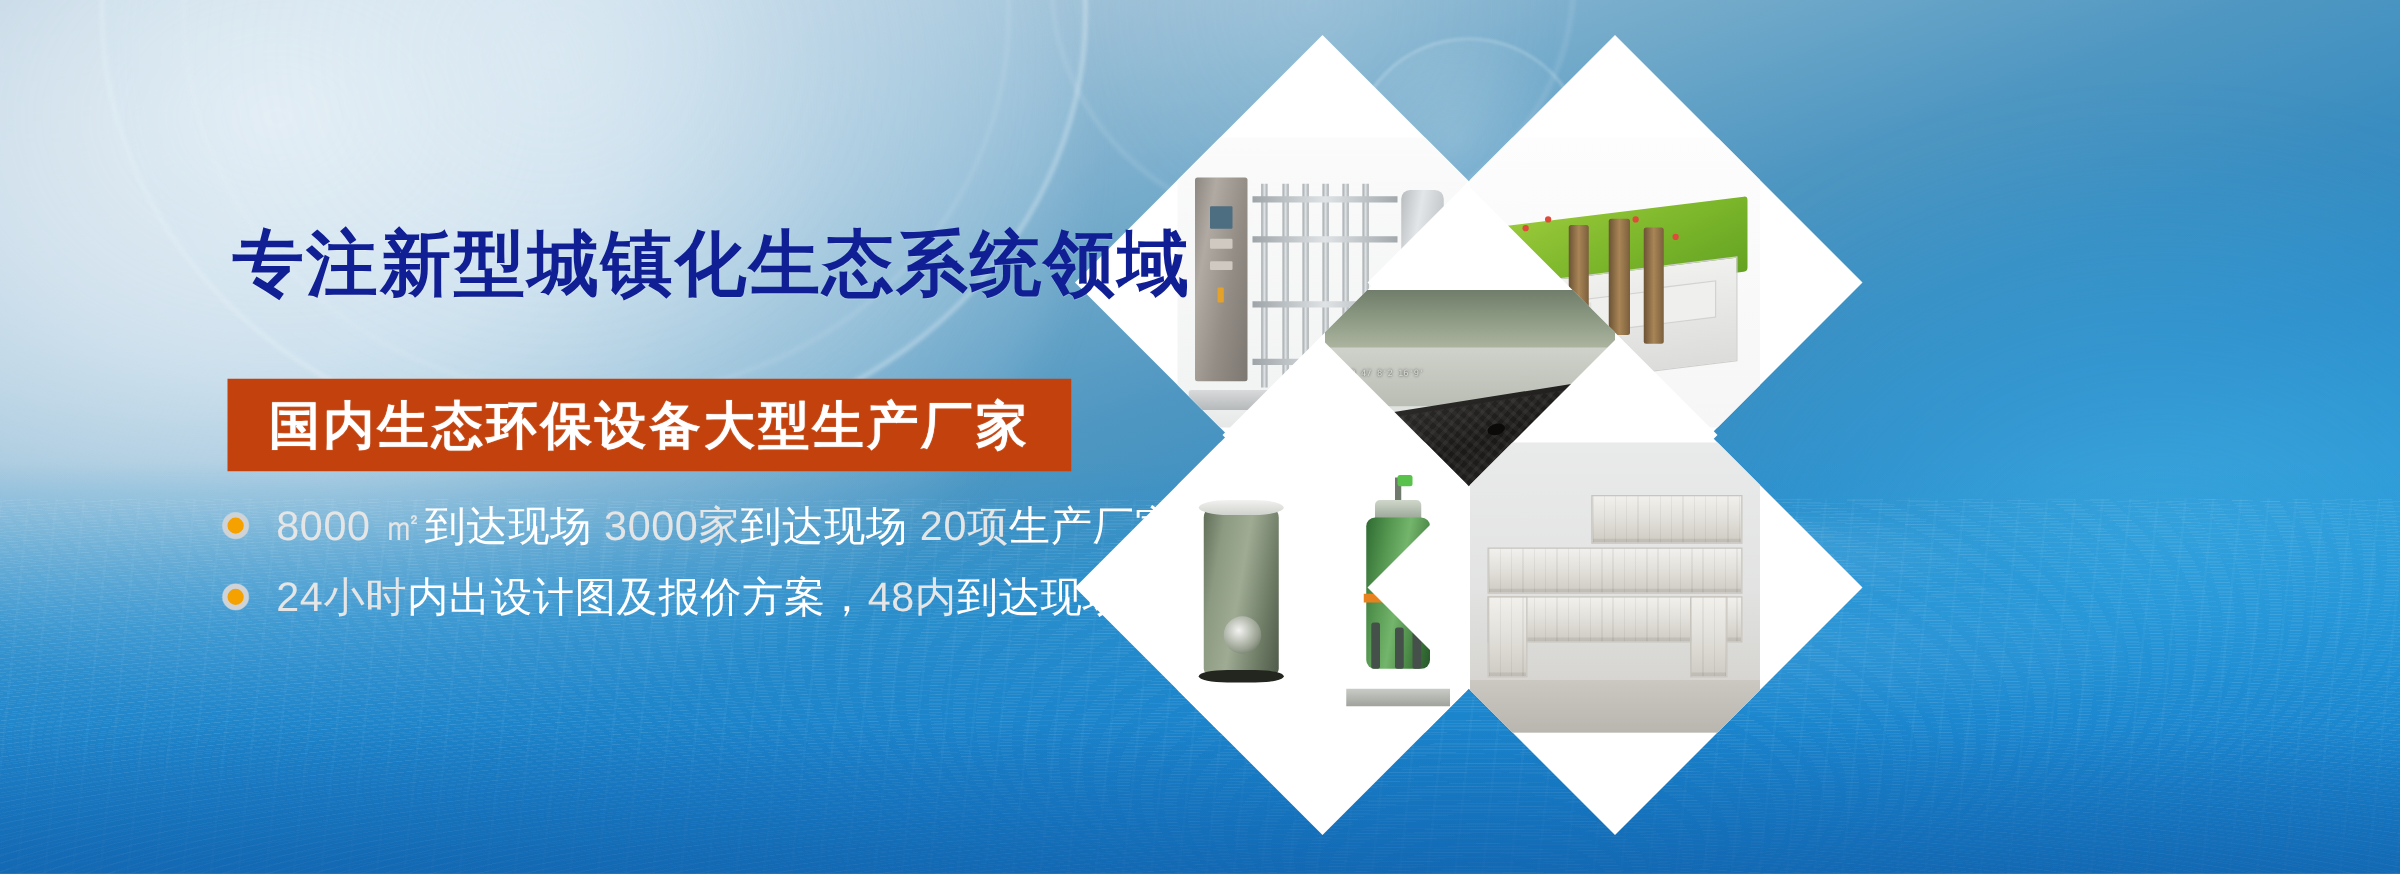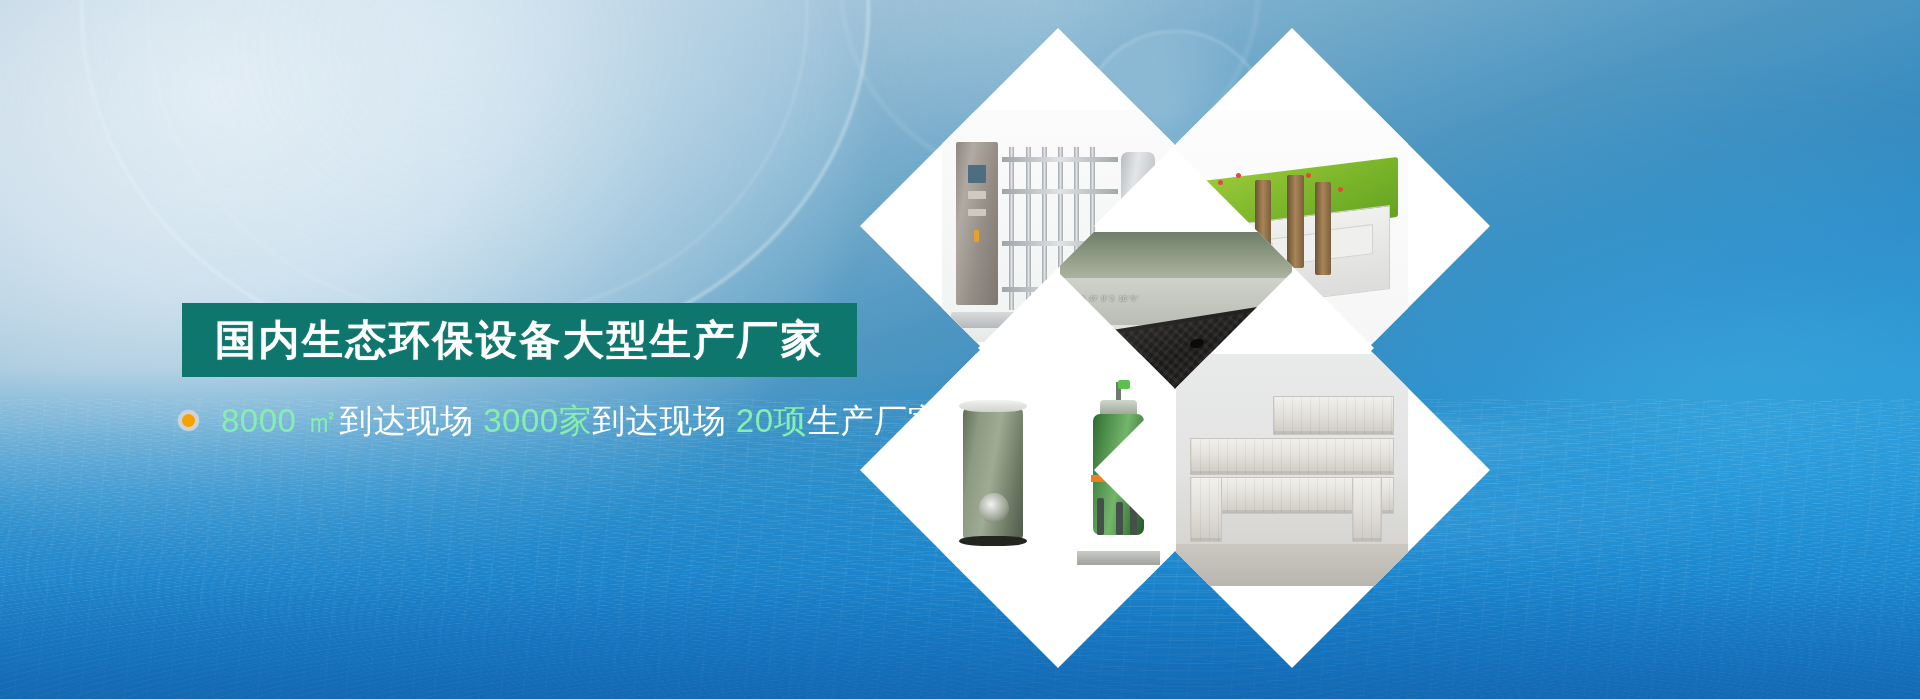--- a/index.html
+++ b/index.html
@@ -169,21 +169,21 @@
     position:absolute; left:196px; top:253px;
     font-size:33px; line-height:1;
     color:#1a2fa0;
     letter-spacing:3.2px;
     white-space:nowrap;
     font-weight:400;
   }
   .ribbon{
     position:absolute; left:182px; top:303px;
     width:675px; height:74px;
-    background:#0f766e;
+    background:#c2410c;
     display:flex; align-items:center; justify-content:center;
   }
   .ribbon-text{
     font-size:41px; font-weight:700; color:#ffffff;
     letter-spacing:2.5px; white-space:nowrap;
     text-shadow:0 0 1px rgba(255,255,255,.6);
   }
 
   .bullets{ position:absolute; left:178px; top:398px; }
   .bullet-row{
@@ -196,21 +196,21 @@
     background:#f5a100;
     border:4px solid #cfd3d6;
     margin-right:22px; flex:0 0 auto;
     box-shadow:0 0 0 .5px rgba(255,255,255,.25);
   }
   .bullet-text{
     font-size:33px; line-height:1;
     color:#ffffff; font-weight:400;
     letter-spacing:.5px;
   }
-  .hl{ color:#86efac; }
+  .hl{ color:#e5e5e5; }
 
   
   .diamonds{
     position:absolute; left:900px; top:40px;
     width:1020px; height:620px;
   }
   .dia{
     position:absolute;
     width:280px; height:280px;
     background:#ffffff;
@@ -455,26 +455,31 @@
           <div class="blk b-sm1"></div>
           <div class="blk b-sm2"></div>
           <div class="floor"></div>
         </div>
       </div>
     </div>
   </div>
 
   <div class="copy">
 
+    <div class="headline">专注新型城镇化生态系统领域</div>
 
 
     <div class="ribbon">
       <span class="ribbon-text">国内生态环保设备大型生产厂家</span>
     </div>
 
     <div class="bullets">
       <div class="bullet-row">
         <span class="dot"></span>
         <span class="bullet-text"><span class="hl">8000 ㎡</span><span>到达现场 </span><span class="hl">3000家</span><span>到达现场 </span><span class="hl">20项</span><span>生产厂家</span></span>
       </div>
+      <div class="bullet-row">
+        <span class="dot"></span>
+        <span class="bullet-text"><span class="hl">24小时</span><span>内出设计图及报价方案，</span><span class="hl">48内</span><span>到达现场</span></span>
+      </div>
     </div>
   </div>
 </div>
 
 </body></html>

